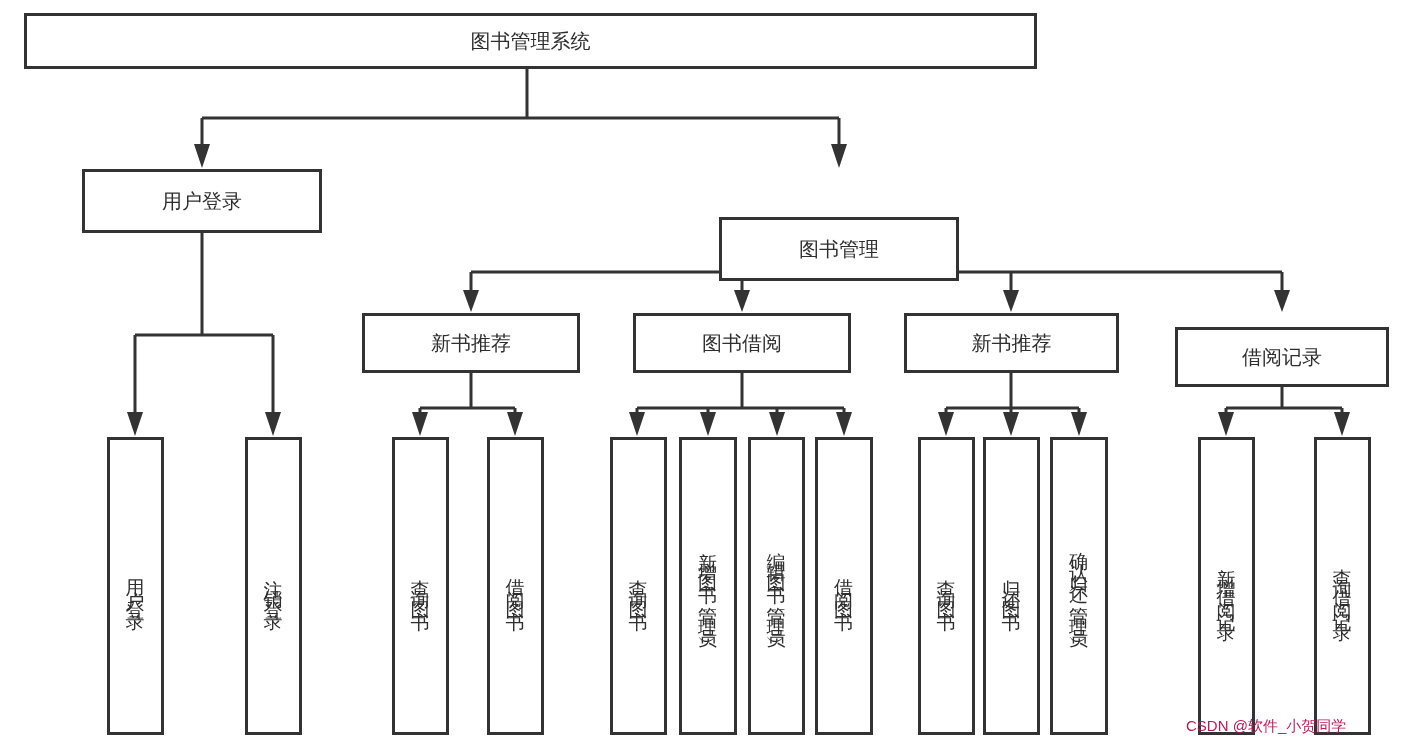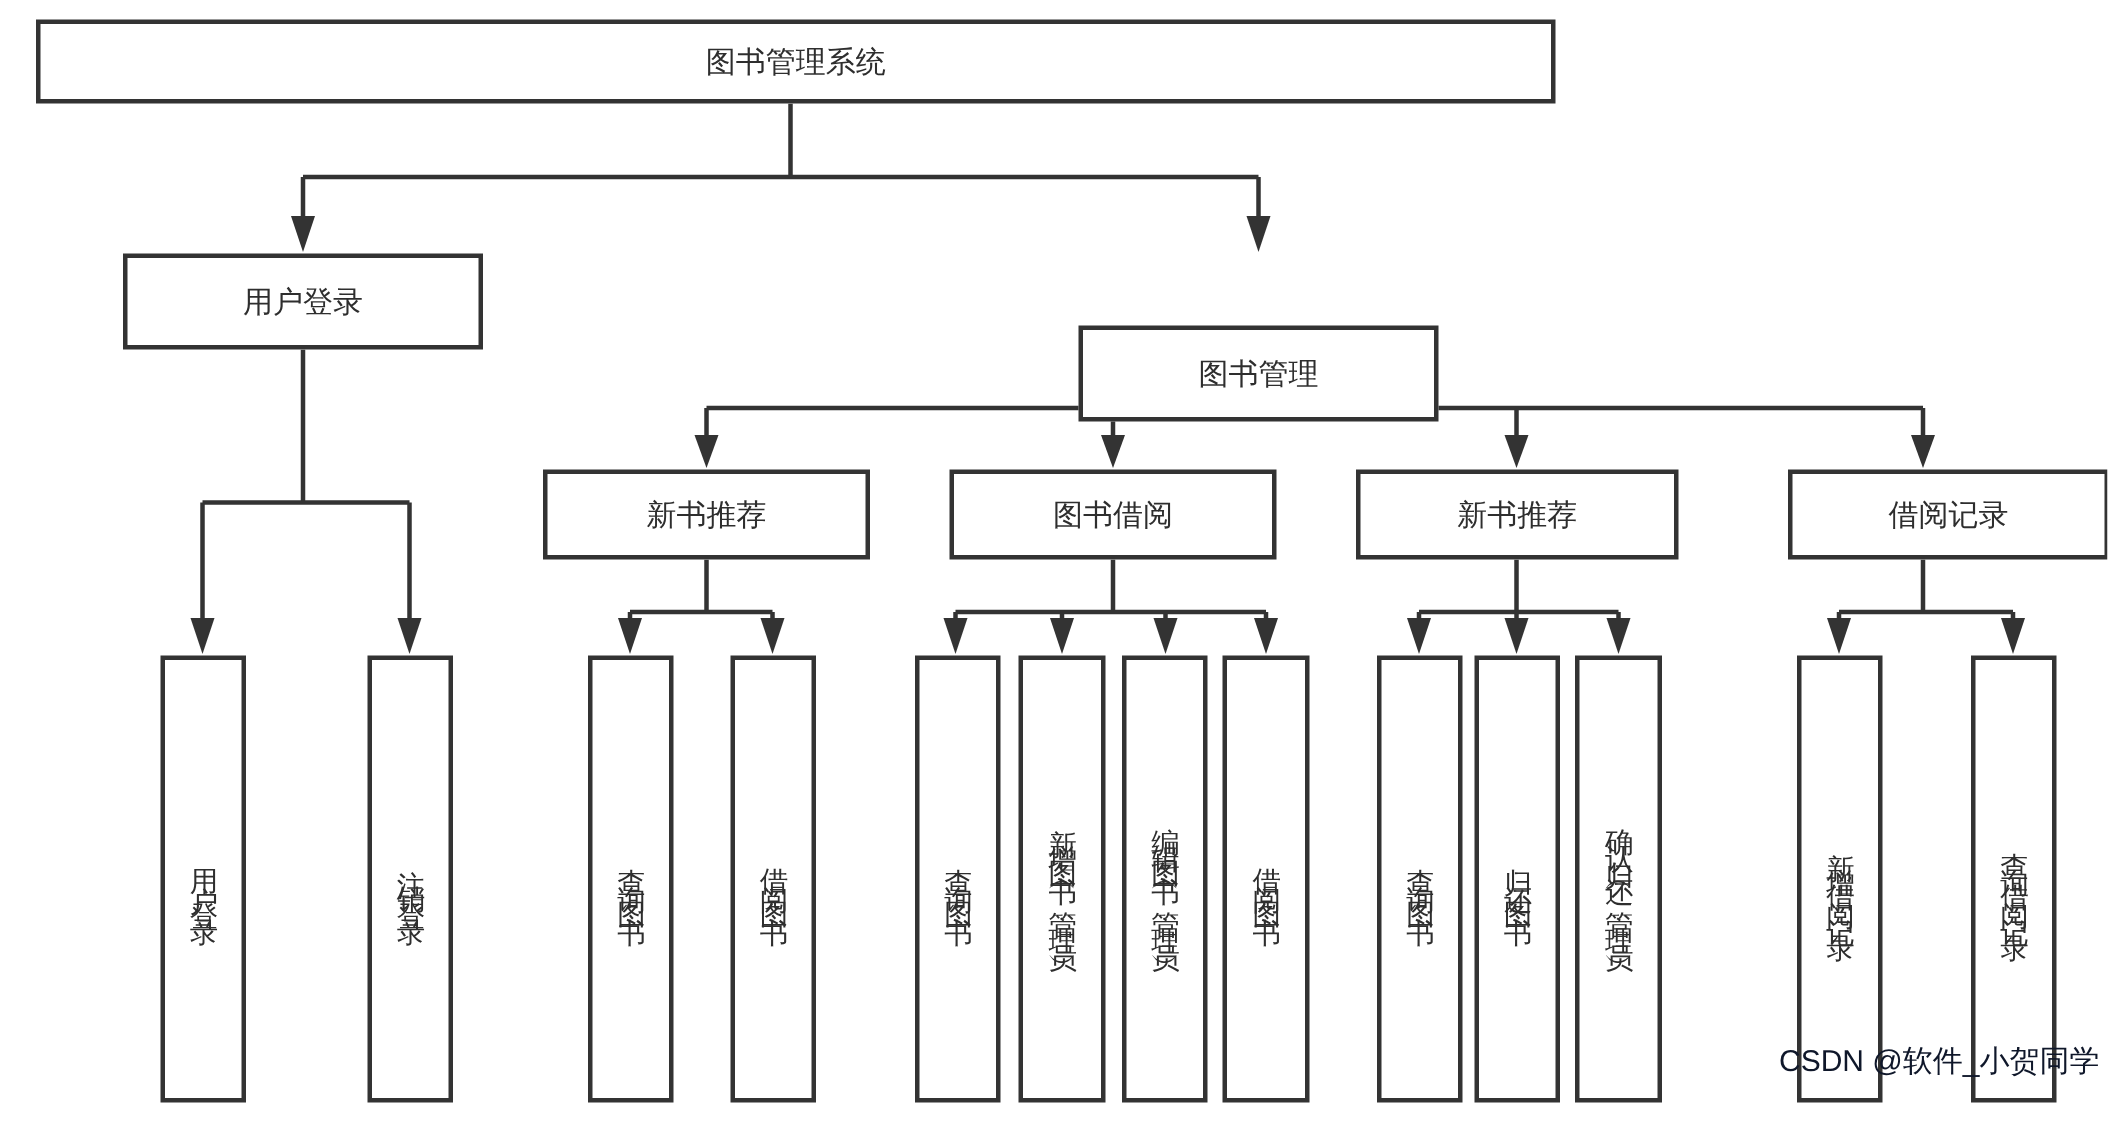--- a/index.html
+++ b/index.html
@@ -39,42 +39,42 @@
   }
   
   .n-root   { left: 24px;  top: 13px;  width: 1013px; height: 56px; }
   
   .n-login  { left: 82px;  top: 169px; width: 240px;  height: 64px; }
   .n-mgmt   { left: 719px; top: 169px; width: 240px;  height: 64px; margin-top: 48px; }
   
   .n-newrec { left: 362px;  top: 313px; width: 218px; height: 60px; }
   .n-borrow { left: 633px;  top: 313px; width: 218px; height: 60px; }
   .n-curr   { left: 904px;  top: 313px; width: 215px; height: 60px; }
-  .n-record { left: 1175px; top: 313px; width: 214px; height: 60px; margin-left: 17px; }
+  .n-record { left: 1175px; top: 327px; width: 214px; height: 60px; }
   
   .leaf { top: 437px; height: 298px; }
   .l-ulogin  { left: 107px;  width: 57px; }
   .l-logout  { left: 245px;  width: 57px; }
   .l-nbq     { left: 392px;  width: 57px; }
   .l-nbb     { left: 487px;  width: 57px; }
   .l-bbq     { left: 610px;  width: 57px; }
   .l-bba     { left: 679px;  width: 58px; }
   .l-bbe     { left: 748px;  width: 57px; }
   .l-bbb     { left: 815px;  width: 58px; }
   .l-cbq     { left: 918px;  width: 57px; }
   .l-cbr     { left: 983px;  width: 57px; }
   .l-cbc     { left: 1050px; width: 58px; }
   .l-bra     { left: 1198px; width: 57px; }
   .l-brq     { left: 1314px; width: 57px; }
   .watermark {
     position: absolute;
     left: 1186px;
-    top: 694px;
-    font-size: 20px;
-    color: #0f172a;
+    top: 717px;
+    font-size: 15px;
+    color: #be185d;
     white-space: nowrap;
     z-index: 5;
   }
 </style>
 </head>
 <body>
 
 <div class="stage">
 
   <svg class="connectors" viewBox="0 0 1405 747" xmlns="http://www.w3.org/2000/svg" aria-hidden="true">

